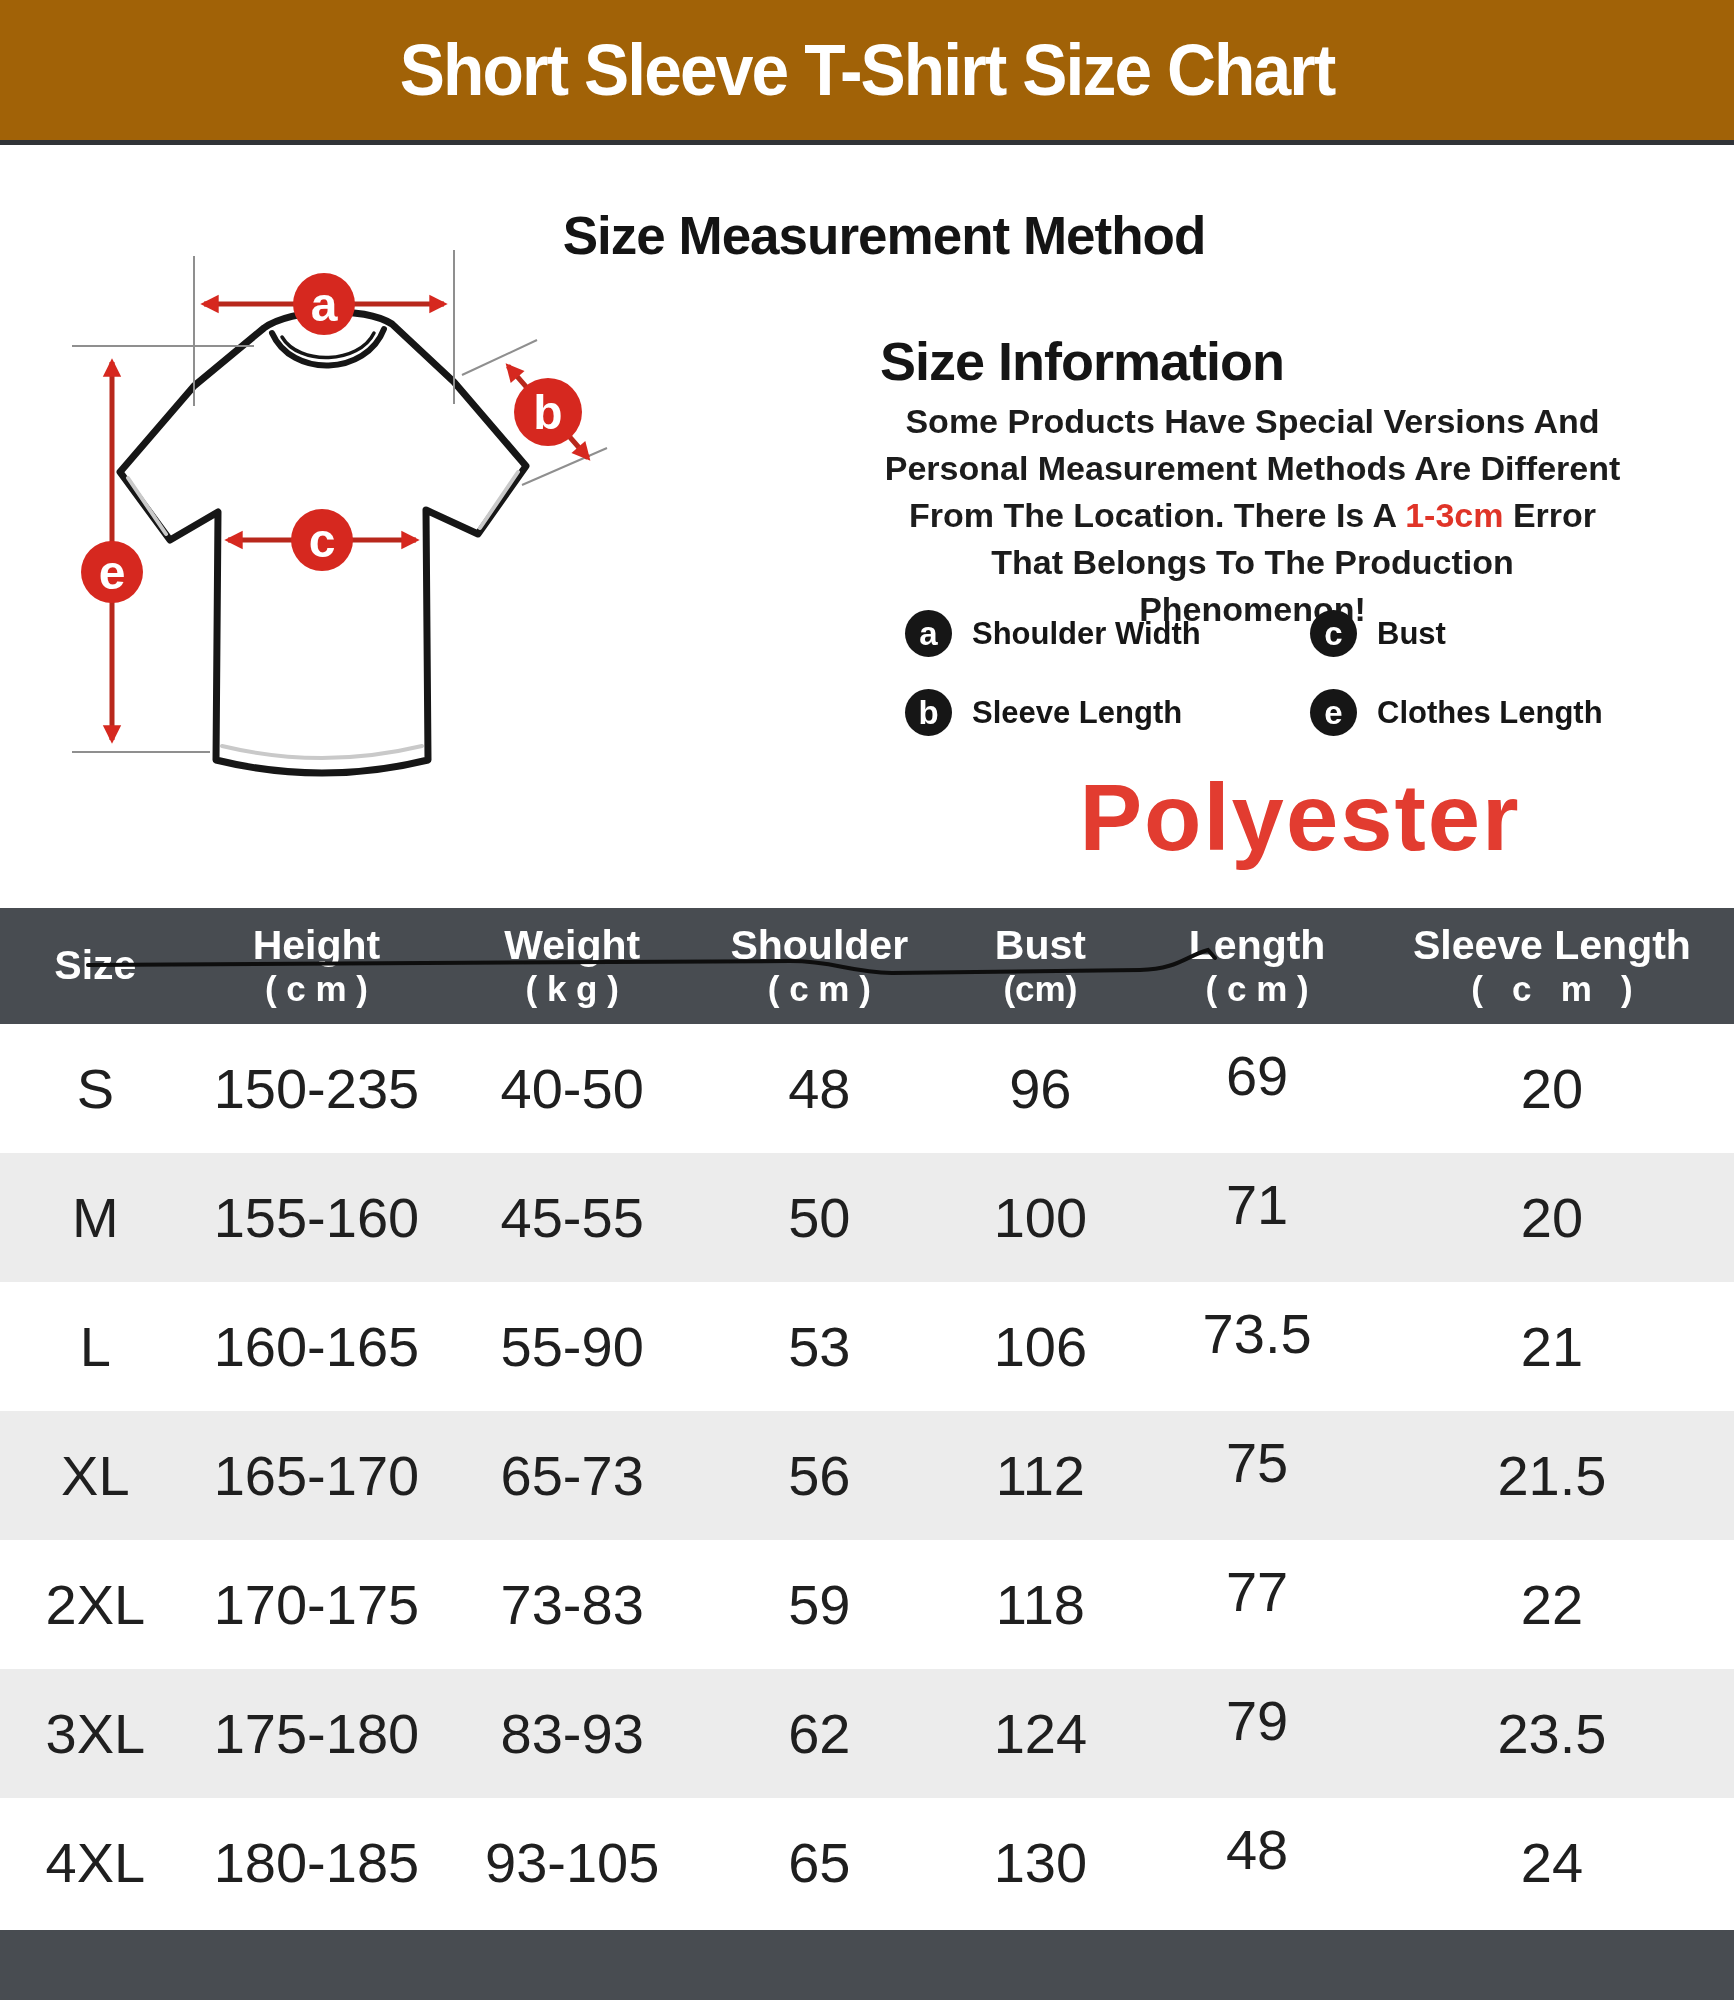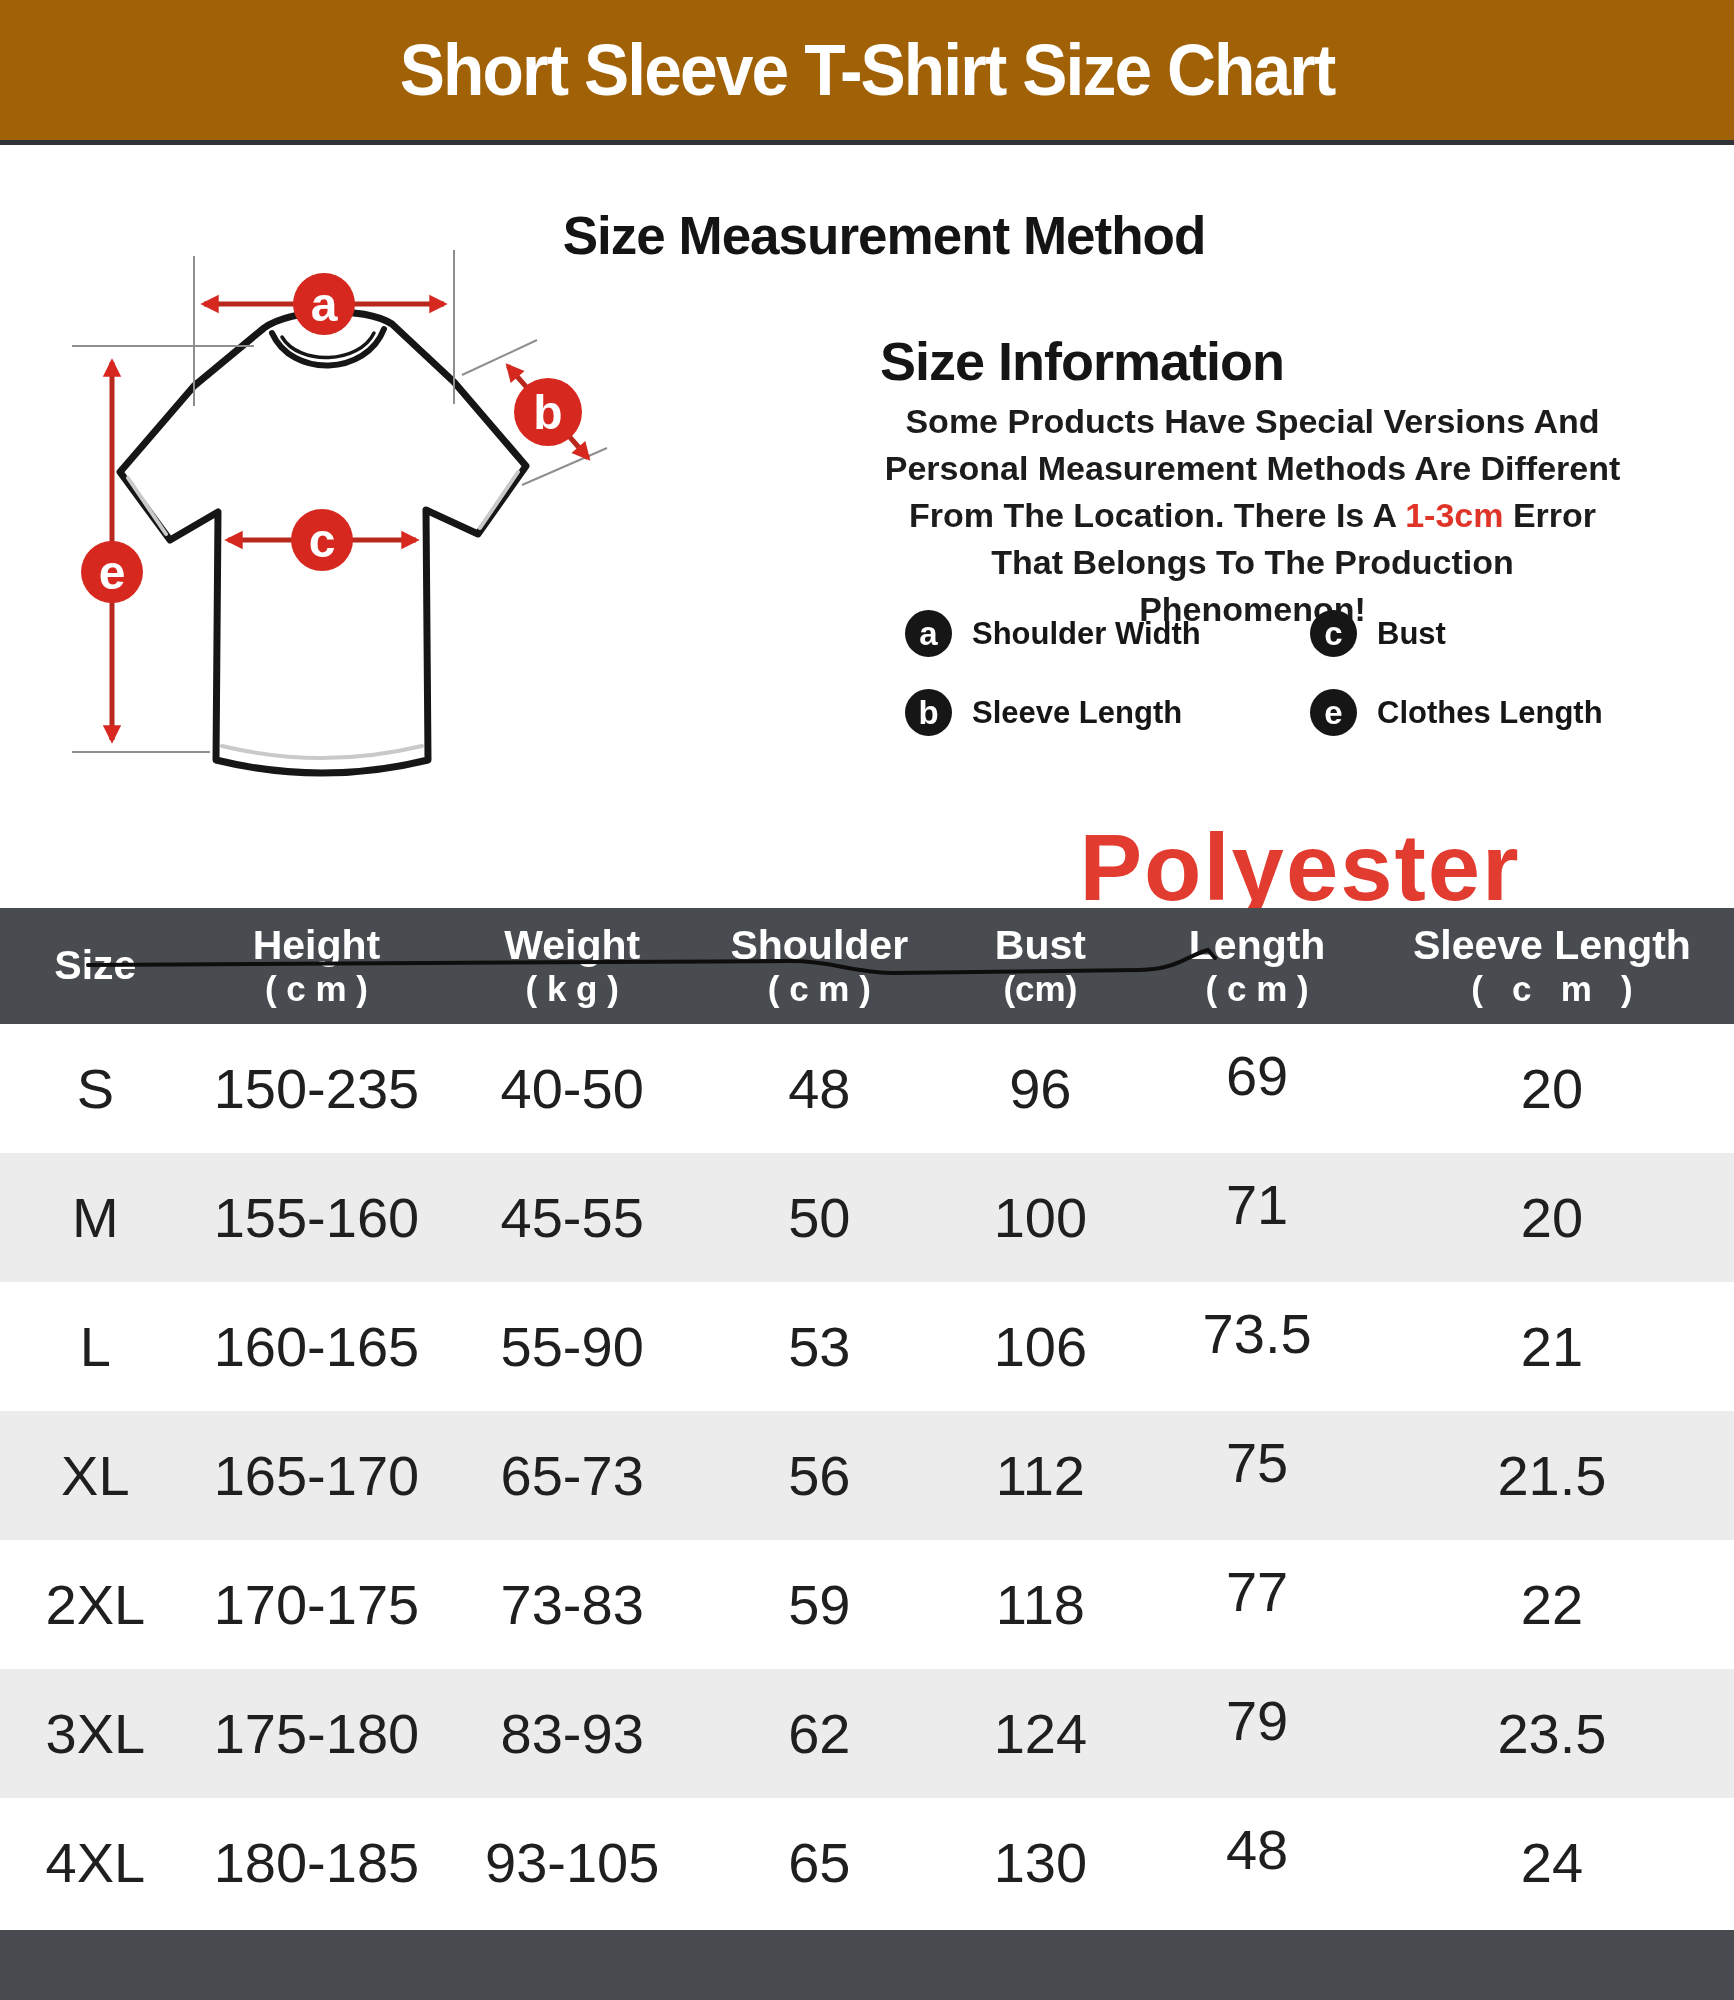--- a/index.html
+++ b/index.html
@@ -27,21 +27,21 @@
   .info-heading{position:absolute;left:880px;top:330px;width:760px;margin:0;text-align:left;font-size:54px;font-weight:bold;color:#151515;letter-spacing:-1px;}
   .info-text{position:absolute;left:880px;top:398px;width:745px;margin:0;text-align:center;font-size:34px;font-weight:bold;color:#1c1c1c;line-height:47px;}
   .info-text .hl{color:#e03428;}
 
   
   .legend{position:absolute;left:905px;top:610px;width:780px;display:grid;grid-template-columns:405px auto;row-gap:32px;}
   .legend-item{display:flex;align-items:center;gap:20px;font-size:31px;font-weight:bold;color:#161616;}
   .legend-badge{width:47px;height:47px;border-radius:50%;background:#161616;color:#ffffff;display:flex;align-items:center;justify-content:center;font-size:33px;font-weight:bold;flex:0 0 47px;}
 
   
-  .material{position:absolute;left:930px;top:814px;width:740px;text-align:center;font-size:94px;font-weight:bold;color:#e23c30;letter-spacing:2px;}
+  .material{position:absolute;left:930px;top:764px;width:740px;text-align:center;font-size:94px;font-weight:bold;color:#e23c30;letter-spacing:2px;}
 
   
   table.size-table{position:absolute;left:0;top:908px;width:1734px;border-collapse:collapse;table-layout:fixed;}
   table.size-table thead tr{height:116px;background:#484c51;}
   table.size-table th{color:#ffffff;text-align:center;vertical-align:middle;padding:0;}
   th .col-name{display:block;font-size:41px;font-weight:bold;line-height:1.12;}
   th .unit{display:block;font-size:35px;font-weight:bold;white-space:pre;line-height:1.15;}
   table.size-table tbody tr{height:129px;background:#ffffff;}
   table.size-table tbody tr:nth-child(even){background:#ececec;}
   table.size-table td{text-align:center;vertical-align:middle;font-size:56px;font-weight:300;color:#1f1f1f;padding:0;}

